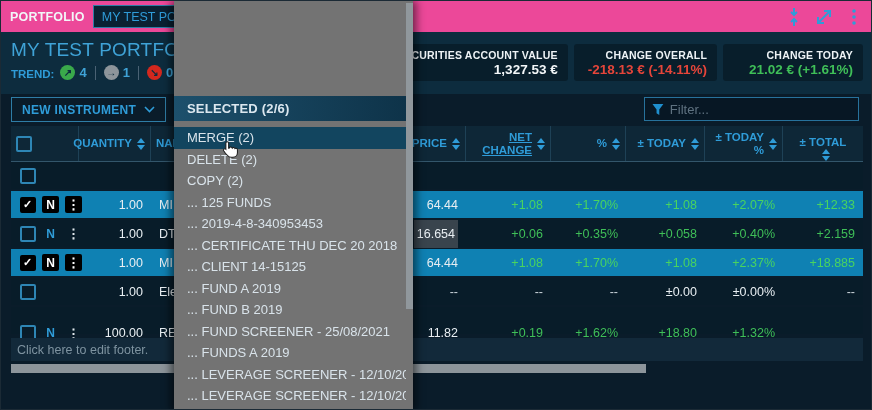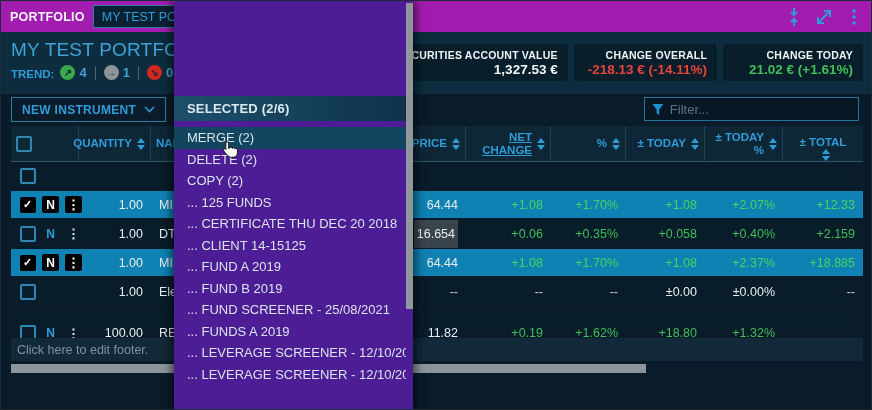--- a/index.html
+++ b/index.html
@@ -1,21 +1,21 @@
 <!DOCTYPE html>
 <html><head>
 <meta charset="utf-8">
 <style>
   * { margin:0; padding:0; box-sizing:border-box; }
   html,body { width:872px; height:410px; }
   body { font-family:"Liberation Sans", sans-serif; background:#0a1c2a; position:relative; overflow:hidden; border:1px solid #1b2a35; }
   .abs { position:absolute; }
 
   
-  .topbar { left:0; top:0; width:872px; height:31px; background:#a21caf; display:flex; align-items:center; }
+  .topbar { left:0; top:0; width:872px; height:31px; background:#ec4899; display:flex; align-items:center; }
   .portfolio-label { color:#f2f6f8; font-size:12.5px; font-weight:bold; margin-left:9px; letter-spacing:.2px; }
   .portfolio-select { margin-left:8px; height:23px; width:180px; border:1px solid #2e7da6; background:#0a2132;
     color:#2f9cd8; font-size:12.5px; display:flex; align-items:center; padding:0 8px; }
   .topbar-icons { position:absolute; right:10px; top:0; height:31px; display:flex; align-items:center; gap:12px; }
   .tb-icon { width:18px; height:18px; display:flex; align-items:center; justify-content:center; }
 
   
   .panel-header { left:0; top:31px; width:872px; height:62px; background:#0d2c3e; }
   .title { position:absolute; left:10px; top:7px; color:#3fa3d7; font-size:19px; letter-spacing:.2px; }
   .trend-row { position:absolute; left:10px; top:33px; display:flex; align-items:flex-end; gap:6px; }
@@ -68,21 +68,21 @@
   .nbadge { color:#2f9cd8; font-size:12px; font-weight:bold; }
   .kebab { color:#dfe7ec; font-size:13px; font-weight:bold; letter-spacing:0; line-height:1; }
   .on-black { background:#000; border-radius:2px; color:#fff; width:17px; height:17px; }
 
   
   .footer-bar { left:10px; top:337px; width:852px; height:23px; background:#12293a; display:flex; align-items:center; }
   .footer-text { color:#7e93a0; font-size:12.5px; margin-left:6px; }
   .hscroll-thumb { left:10px; top:363px; width:635px; height:9px; background:#8d959b; }
 
   
-  .ctx-menu { left:173px; top:0; width:239px; height:410px; background:#4c1d95;
+  .ctx-menu { left:173px; top:0; width:239px; height:410px; background:#737373;
     box-shadow:-4px 0 8px rgba(0,0,0,.45), 4px 0 8px rgba(0,0,0,.45); }
   .ctx-scroll { position:absolute; right:0; top:2px; width:7px; height:306px; background:#90979c; }
   .ctx-header { position:absolute; left:0; top:95px; width:232px; height:25px;
     background:linear-gradient(to right,#1d506c,#0e3349); color:#dbe7ef; font-size:13px; font-weight:bold;
     display:flex; align-items:center; padding-left:13px; letter-spacing:.2px; }
   .ctx-list { position:absolute; left:0; top:126px; width:232px; list-style:none; }
   .ctx-list li { height:21.5px; display:flex; align-items:center; padding-left:13px; color:#d9e3ea; font-size:13px; white-space:nowrap; overflow:hidden; }
   .ctx-list li.hovered { background:#12455f; }
   .cursor-hand { position:absolute; left:45px; top:138px; width:22px; height:22px; pointer-events:none; }
   svg.icn { display:block; }
@@ -350,20 +350,21 @@
 </div>
 <div class="abs hscroll-thumb"></div>
 
 <div class="abs ctx-menu">
   <div class="ctx-header">SELECTED (2/6)</div>
   <ul class="ctx-list">
     <li class="hovered">MERGE (2)</li>
     <li>DELETE (2)</li>
     <li>COPY (2)</li>
     <li>... 125 FUNDS</li>
+    <li>... 2019-4-8-340953453</li>
     <li>... CERTIFICATE THU DEC 20 2018</li>
     <li>... CLIENT 14-15125</li>
     <li>... FUND A 2019</li>
     <li>... FUND B 2019</li>
     <li>... FUND SCREENER - 25/08/2021</li>
     <li>... FUNDS A 2019</li>
     <li>... LEVERAGE SCREENER - 12/10/2020</li>
     <li>... LEVERAGE SCREENER - 12/10/2020</li>
   </ul>
   <div class="ctx-scroll"></div>

